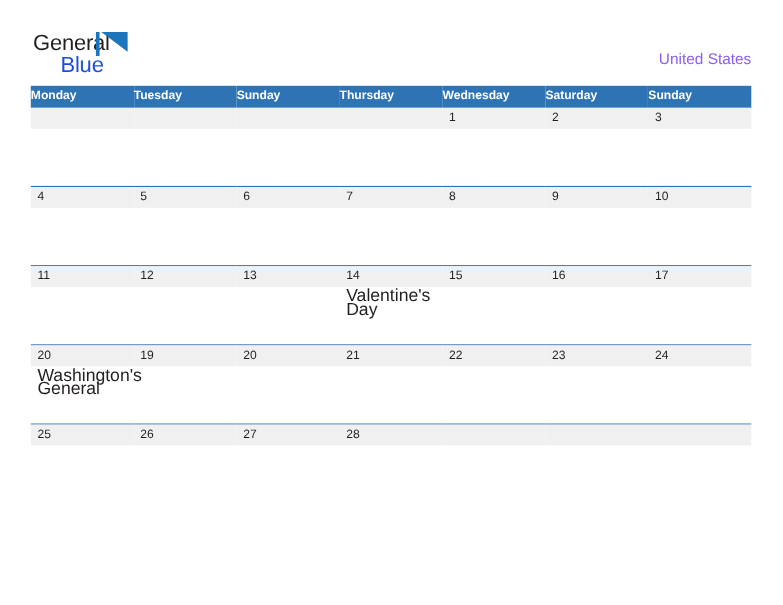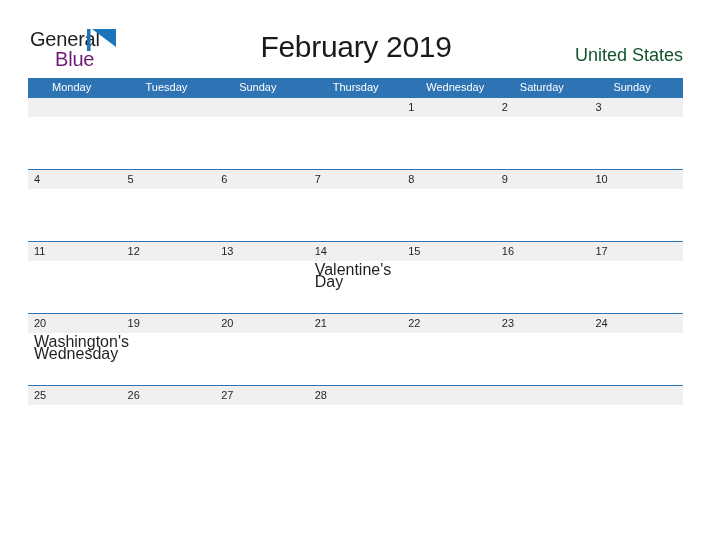--- a/index.html
+++ b/index.html
@@ -39,21 +39,21 @@
     color: #231f20;
     letter-spacing: -0.2px;
     line-height: 22px;
     white-space: nowrap;
   }
   .logo-blue {
     position: absolute;
     left: 25px;
     top: 20px;
     font-size: 20px;
-    color: #701a75;
+    color: #1d4ed8;
     letter-spacing: -0.2px;
     line-height: 22px;
     white-space: nowrap;
   }
   .logo-mark {
     position: absolute;
     left: 57px;
     top: 1px;
     width: 30px;
     height: 22px;
@@ -67,41 +67,41 @@
     text-align: center;
     font-size: 30px;
     color: #1a1a1a;
     letter-spacing: -0.3px;
   }
 
   .cal-region {
     position: absolute;
     right: 29px;
     top: 45px;
-    font-size: 18px;
-    color: #14532d;
+    font-size: 14px;
+    color: #8b5cf6;
     white-space: nowrap;
   }
 
   
   .calendar {
     position: absolute;
     left: 28px;
     top: 78px;
     width: 655px;
     border-collapse: collapse;
     table-layout: fixed;
   }
   .calendar th {
     background: #2e74b5;
     color: #ffffff;
     font-size: 11px;
-    font-weight: normal;
+    font-weight: bold;
     text-align: left;
-    padding: 4px 0 5px 24px;
+    padding: 4px 0 5px 0;
     height: 10px;
     line-height: 11px;
   }
   .calendar td {
     vertical-align: top;
     padding: 0;
     border-top: 1px solid #2e74b5;
     height: 71px;
   }
   .calendar tr.week-row:first-of-type td {
@@ -140,21 +140,20 @@
     <span class="logo-general">General</span>
     <span class="logo-mark">
       <svg width="30" height="22" viewBox="0 0 30 22" xmlns="http://www.w3.org/2000/svg">
         <rect x="0" y="0" width="3.5" height="22" fill="#1b75bb"></rect>
         <polygon points="5,0 29,0 29,18" fill="#1b75bb"></polygon>
       </svg>
     </span>
     <span class="logo-blue">Blue</span>
   </div>
 
-  <div class="cal-title">February 2019</div>
 
   <div class="cal-region">United States</div>
 </div>
 
 <table class="calendar">
   <thead>
     <tr>
       <th>Monday</th>
       <th>Tuesday</th>
       <th>Sunday</th>
@@ -298,21 +297,21 @@
             <span class="day-number">17</span>
             <span class="day-event"></span>
           </div>
         </td>
     </tr>
 
     <tr class="week-row">
       <td>
           <div class="day-cell-inner">
             <span class="day-number">20</span>
-            <span class="day-event">Washington's Wednesday</span>
+            <span class="day-event">Washington's General</span>
           </div>
         </td>
       <td>
           <div class="day-cell-inner">
             <span class="day-number">19</span>
             <span class="day-event"></span>
           </div>
         </td>
       <td>
           <div class="day-cell-inner">

